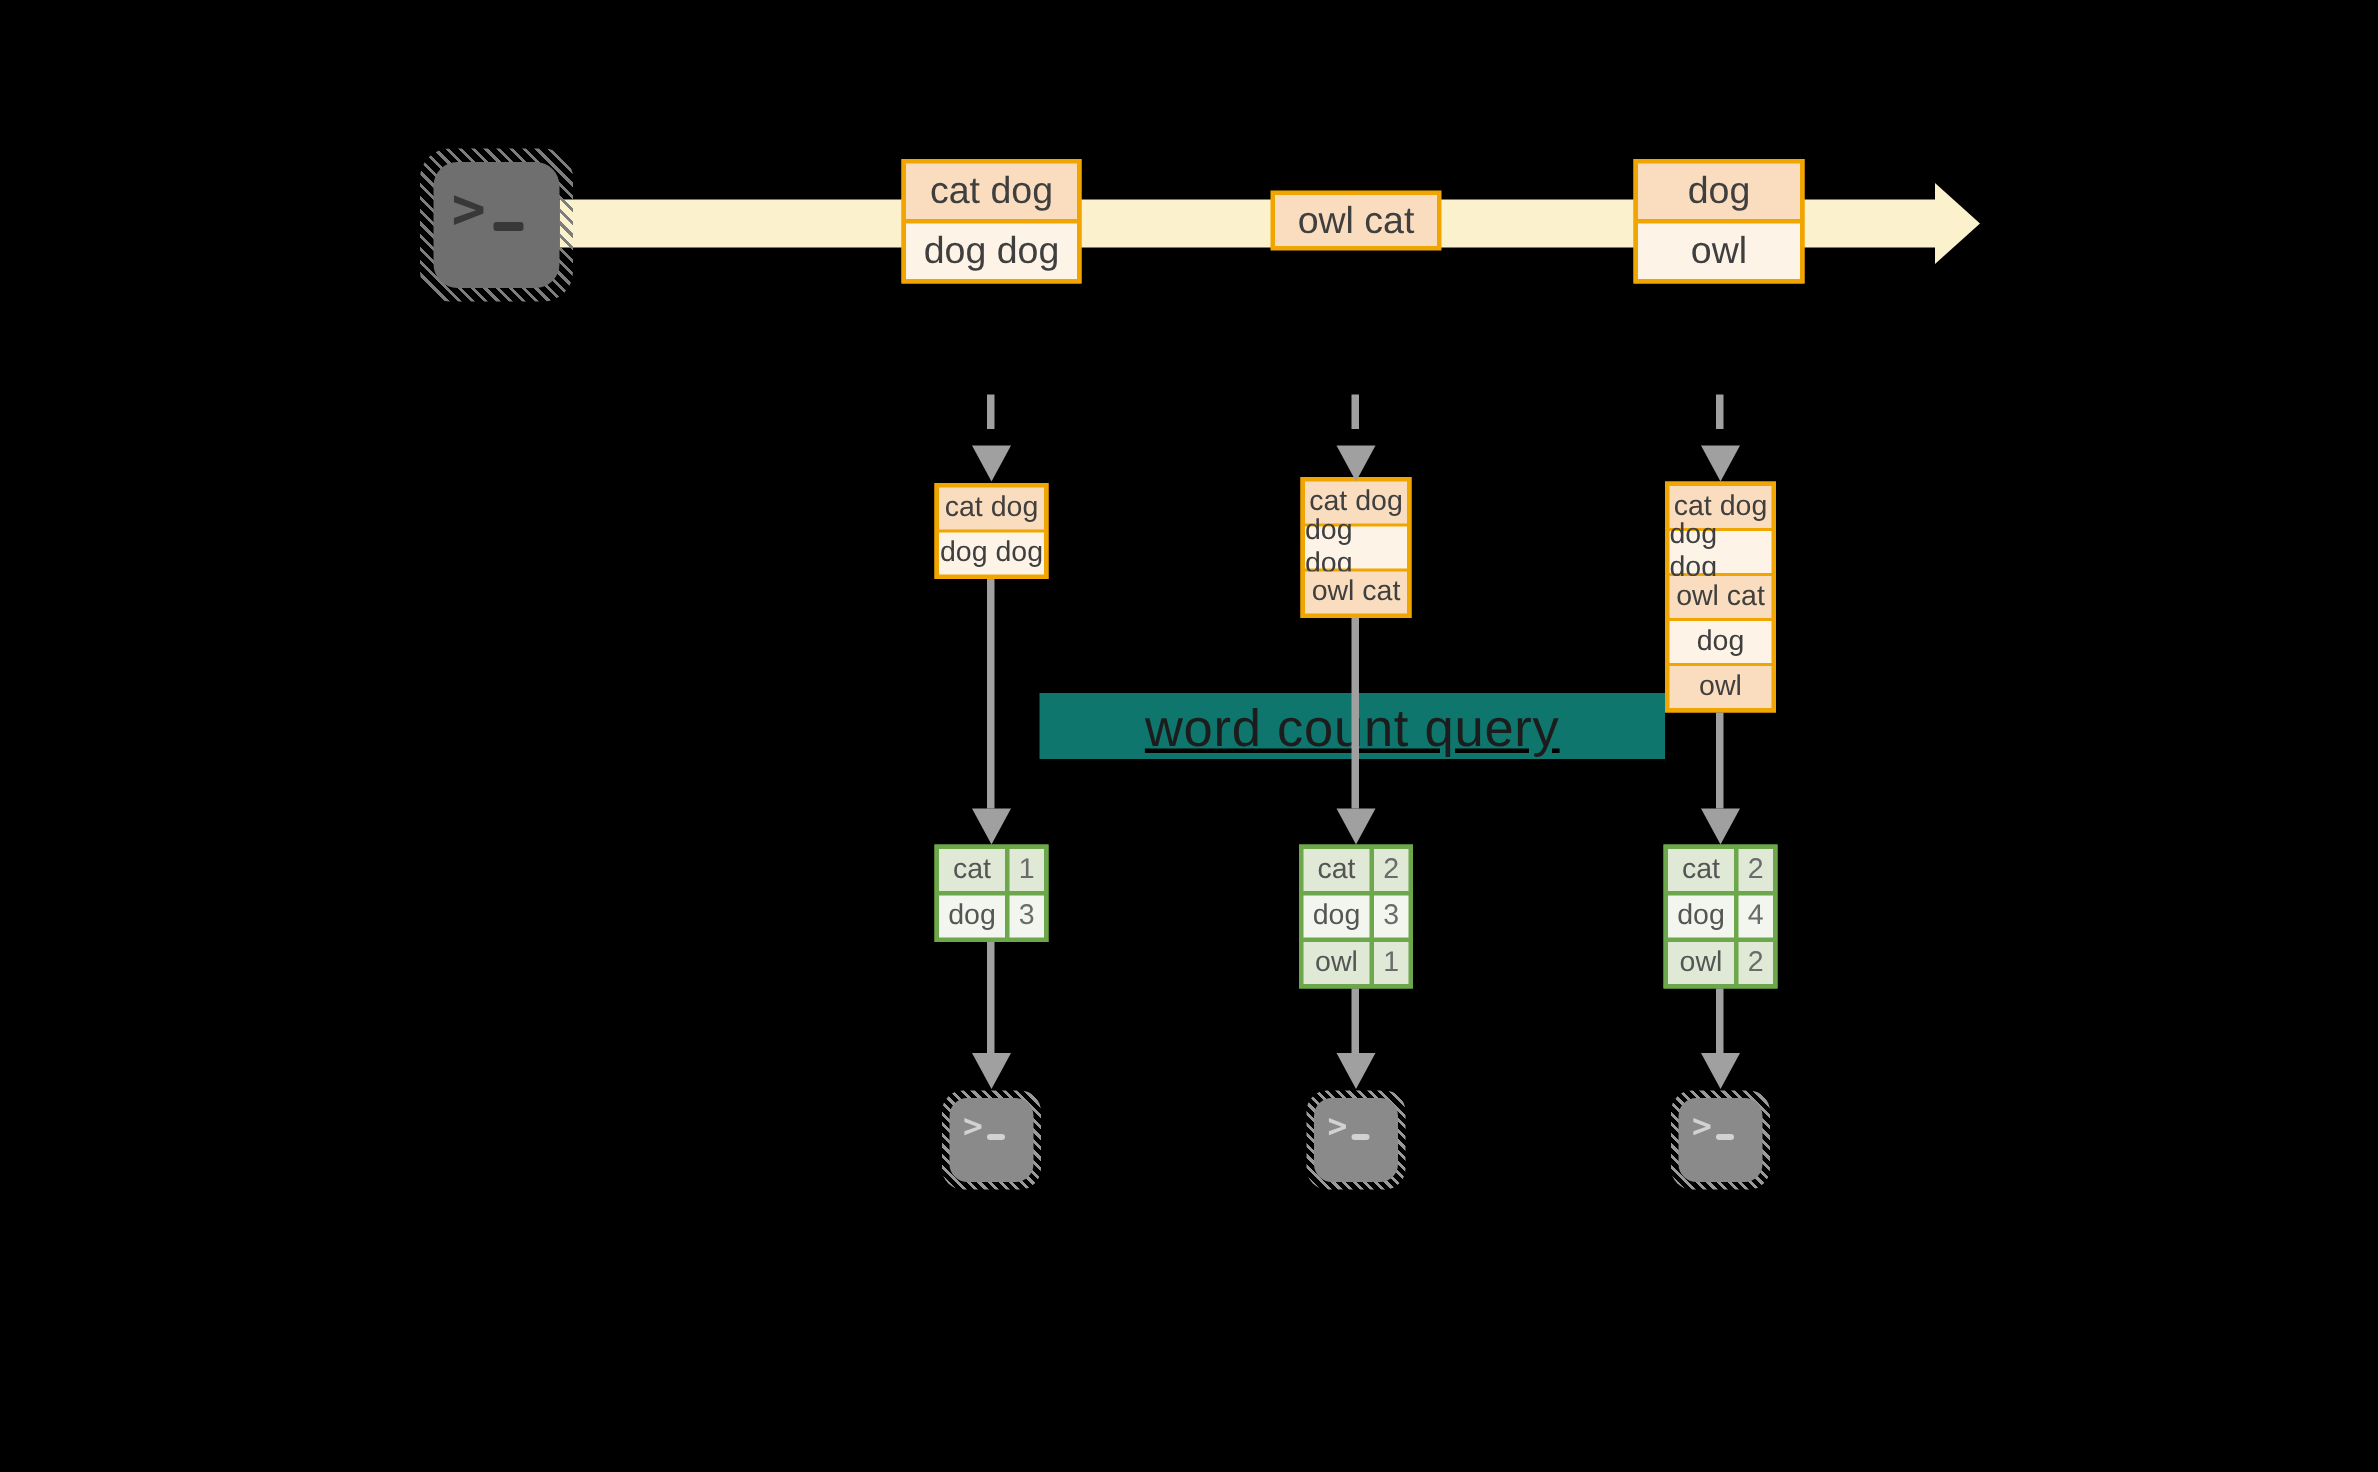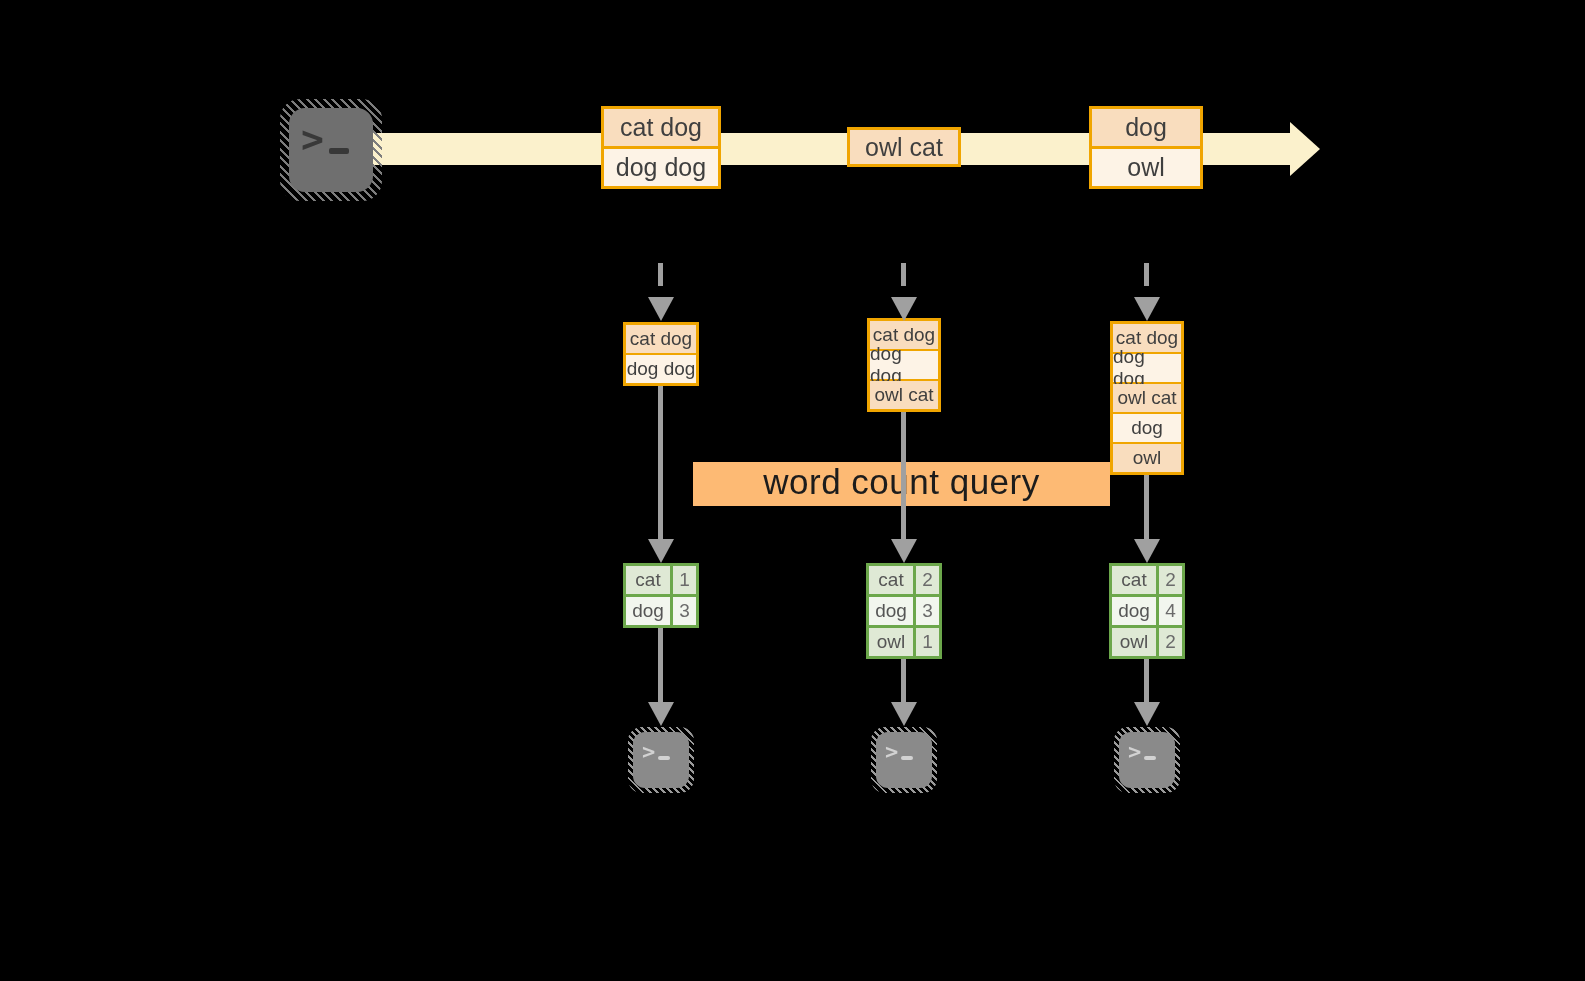--- a/index.html
+++ b/index.html
@@ -40,22 +40,22 @@
   .ebox { gap:3px; }
   .stack { gap:2px; }
   .orow { display:flex; align-items:center; justify-content:center; color:#3F3F3F; }
   .ebox .orow { height:37px; font-size:25px; }
   .ebox-single .orow { height:34px; }
   .stack .orow { height:28px; font-size:19px; }
   .fill-a { background:#F9DDBE; }
   .fill-b { background:#FDF3E6; }
 
   
-  .banner { left:693px; top:462px; width:417px; height:44px; background:#fdba74; z-index:2;
-    display:flex; align-items:flex-start; justify-content:center; }
+  .banner { left:693px; top:462px; width:417px; height:44px; background:#0f766e; z-index:2;
+    display:flex; align-items:flex-end; justify-content:center;text-decoration:underline; }
   .banner span { font-size:35px; color:#1C1C1C; letter-spacing:0.5px; }
 
   
   .vline { width:5px; background:#A0A0A0; z-index:4; }
   .vhead { width:0; height:0; z-index:4;
     border-left:13px solid transparent; border-right:13px solid transparent;
     border-top:24px solid #A0A0A0; }
 
   
   .gtable { z-index:3; border:3px solid #6CA74B; background:#6CA74B;

